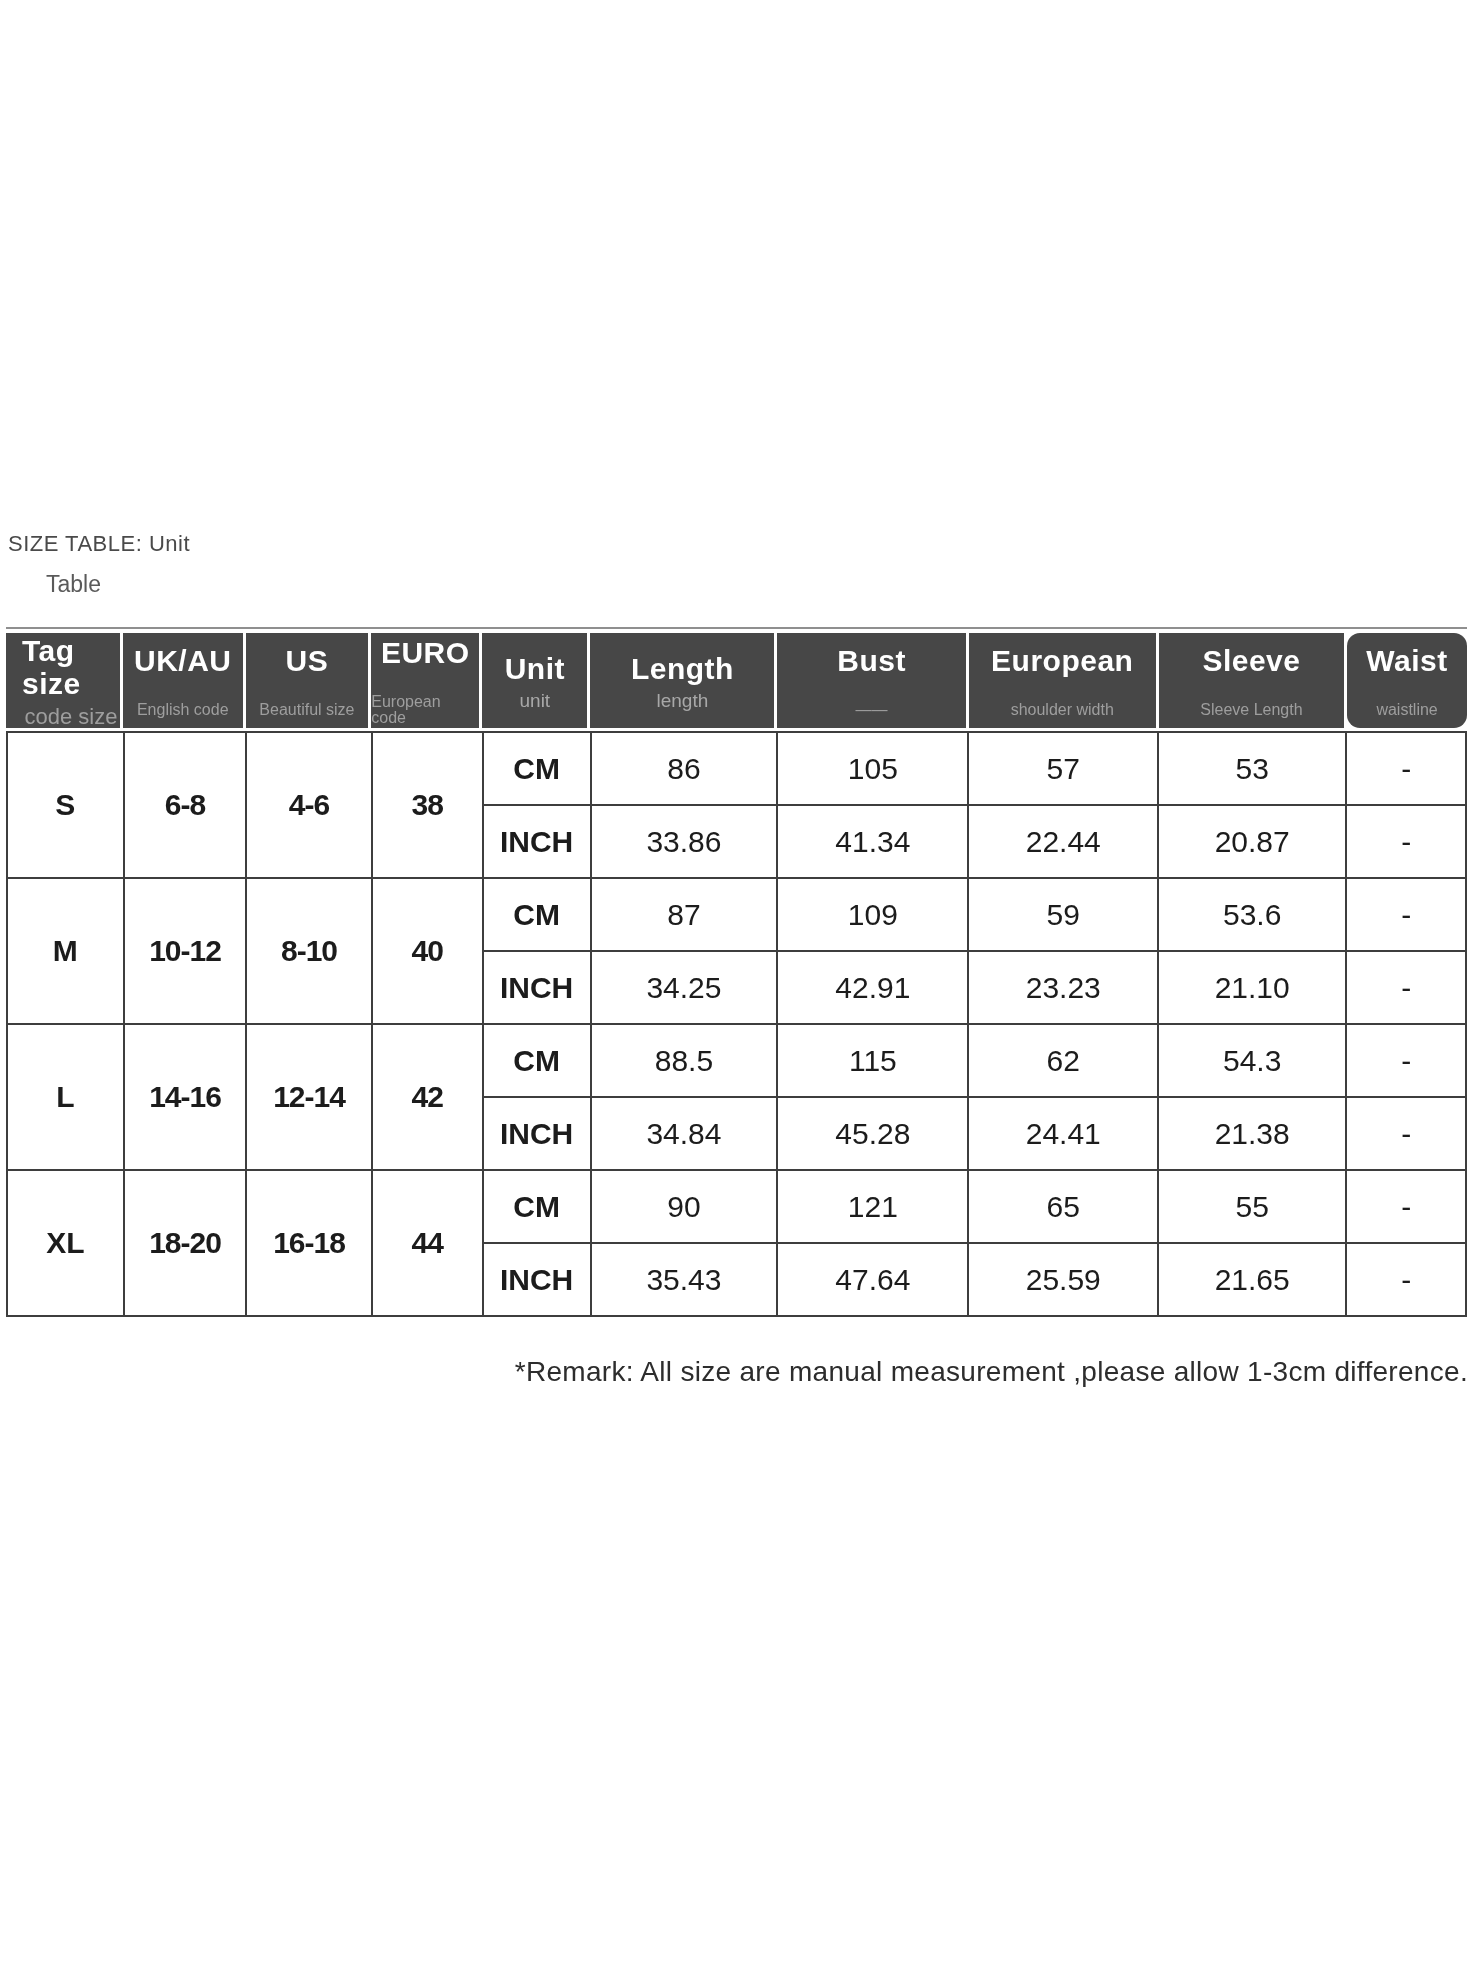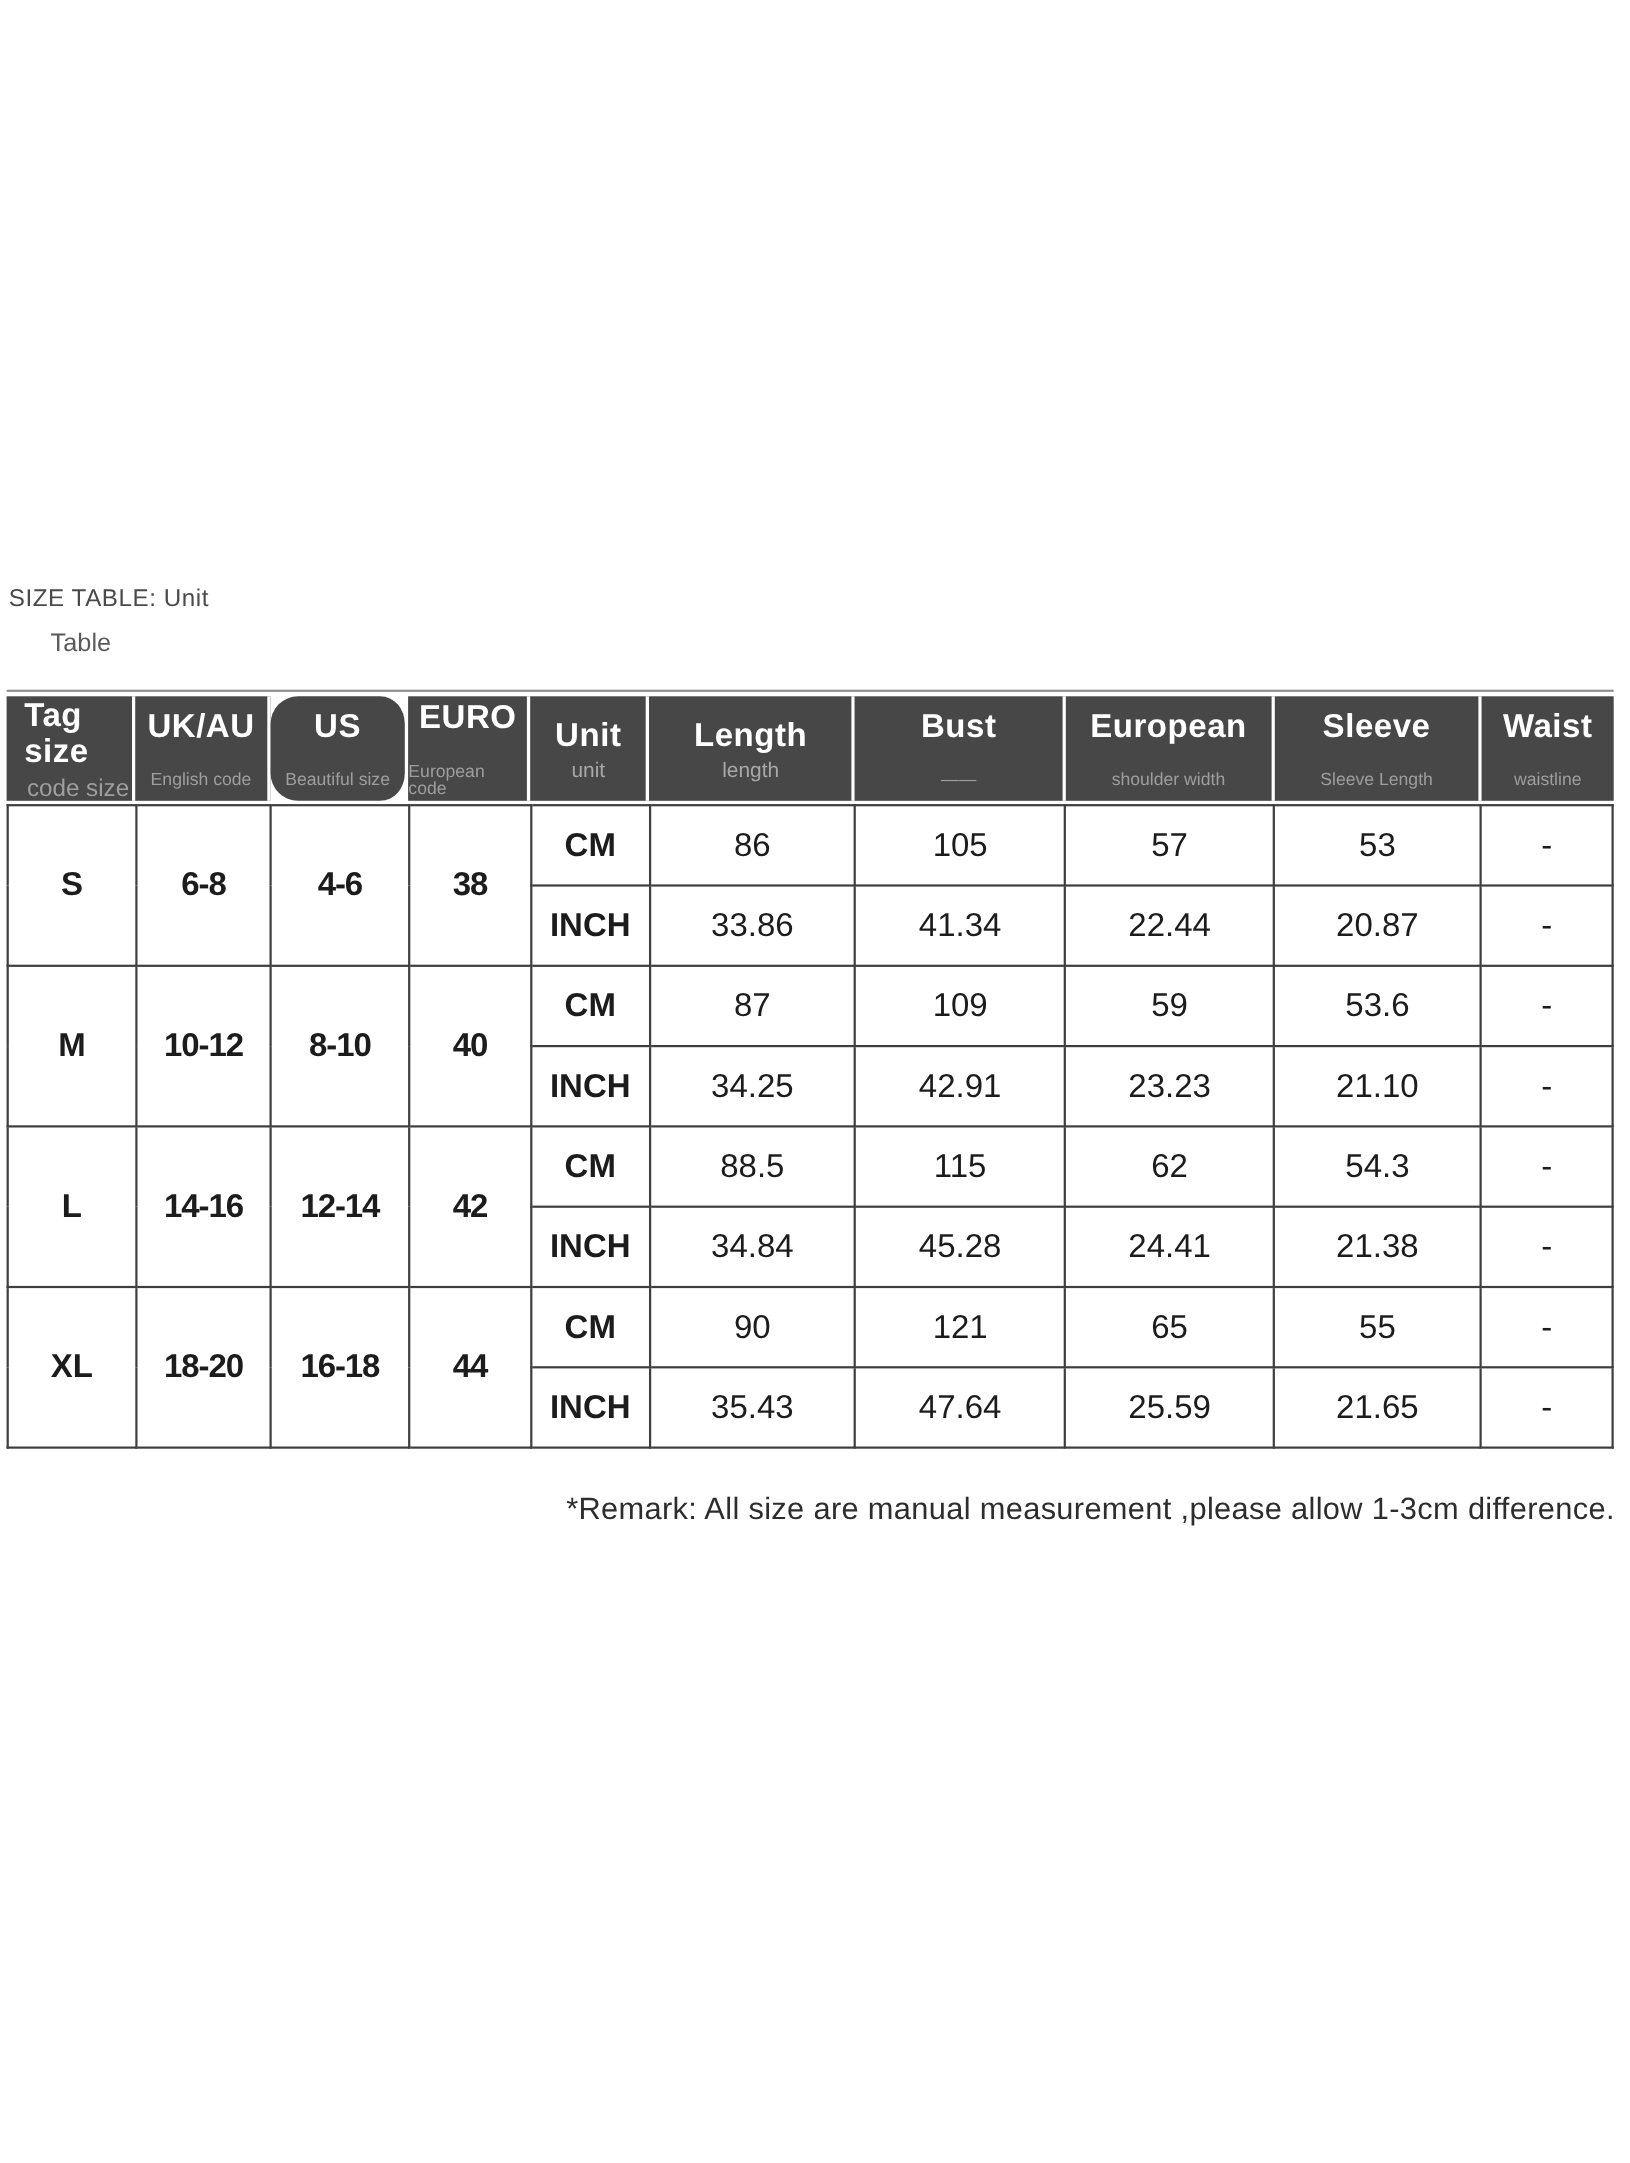--- a/index.html
+++ b/index.html
@@ -19,27 +19,27 @@
   .size-table-wrap { position:absolute; left:6px; top:627px; width:1461px; }
   .top-rule { height:2px; background:#8f8f8f; margin-bottom:4px; }
 
   
   .header-row { display:flex; width:100%; height:95px; }
   .header-cell {
     background:#474747; color:#ffffff;
     display:flex; flex-direction:column; justify-content:center; align-items:center;
     border-right:3px solid #ffffff;
   }
-  .header-cell:last-child { border-right:none; }
+  .header-cell:last-child { border-right:none;border-radius:13px; }
   .hc-label { font-size:30px; font-weight:bold; letter-spacing:0.5px; line-height:1.1; }
   .hc-sub { color:#9e9e9e; font-size:16px; margin-top:25px; line-height:1; }
   .hc-sub.big { font-size:22px; margin-top:6px; color:#9e9e9e; }
   .hc-sub.mid { font-size:19px; margin-top:6px; color:#a8a8a8; }
 
-  .c0{width:8.0%;padding-left:16px;} .c1{width:8.4%;} .c2{width:8.6%;border-radius:25px;} .c3{width:7.6%;} .c4{width:7.4%;}
+  .c0{width:8.0%;padding-left:16px;} .c1{width:8.4%;} .c2{width:8.6%;} .c3{width:7.6%;} .c4{width:7.4%;}
   .c5{width:12.8%;} .c6{width:13.1%;} .c7{width:13.0%;} .c8{width:12.9%;} .c9{width:8.2%;}
 
   
   table.body-table { width:100%; border-collapse:collapse; margin-top:3px; table-layout:fixed; }
   table.body-table td {
     border:2px solid #3e3e3e; text-align:center; vertical-align:middle;
     height:73px; font-size:30px; color:#1c1c1c;
   }
   td.size-tag   { font-size:34px; font-weight:bold; }
   td.size-range { font-size:34px; font-weight:bold; letter-spacing:-1px; }

